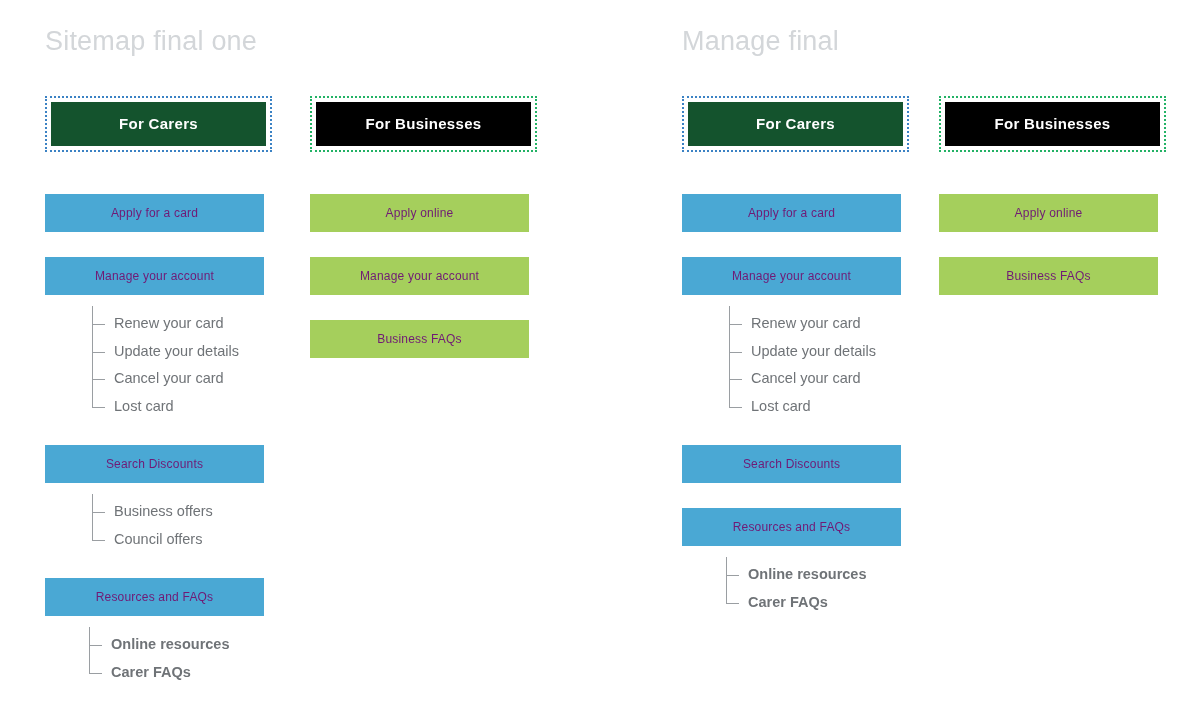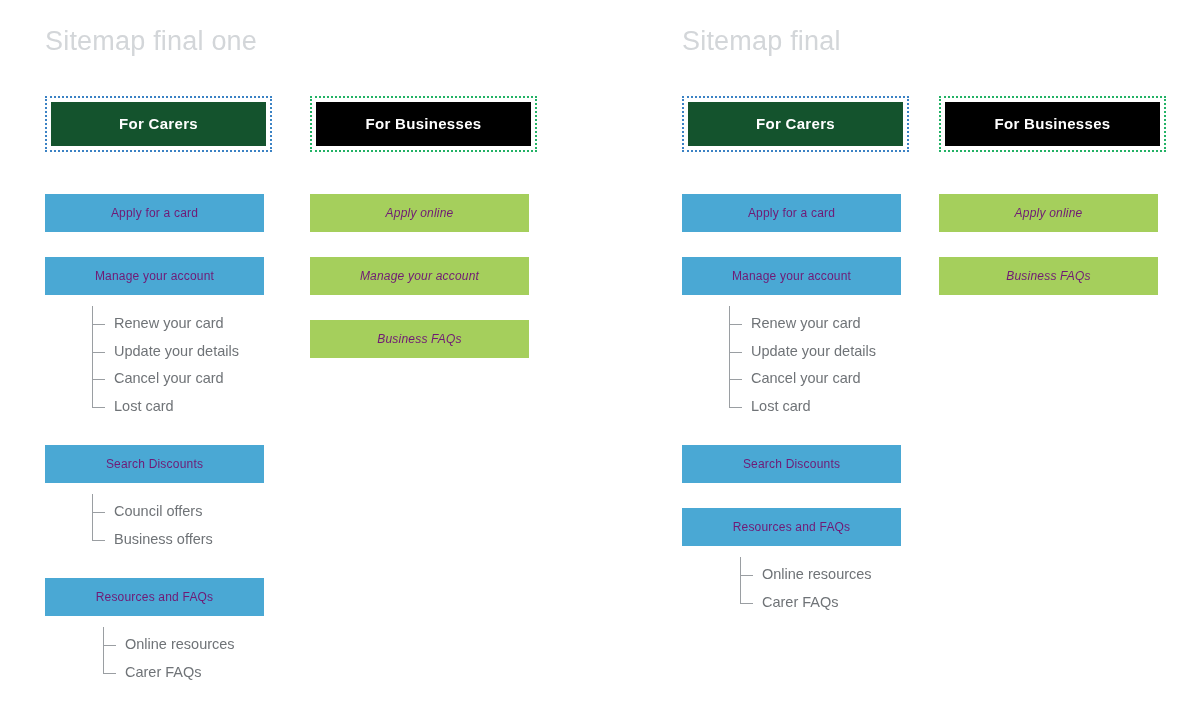--- a/index.html
+++ b/index.html
@@ -73,31 +73,31 @@
     width: 219px;
     height: 38px;
     line-height: 38px;
     text-align: center;
     color: #701a75;
     font-size: 12px;
     font-weight: 500;
     letter-spacing: 0.2px;
   }
   .node-box.lblue  { background: #4aa8d4; }
-  .node-box.lgreen { background: #a5cf5c; font-style: italic; }
+  .node-box.lgreen { background: #a5cf5c; }
 
   .group { margin-bottom: 25px; }
 
   
   .children {
     position: relative;
     padding-top: 15px;
   }
   .children.indent-1 { margin-left: 47px; }
-  .children.indent-2 { margin-left: 58px; }
+  .children.indent-2 { margin-left: 44px; font-weight: bold; }
 
   .child {
     position: relative;
     height: 27.5px;
     line-height: 27.5px;
     padding-left: 22px;
     font-size: 14.5px;
     color: #6f7377;
     white-space: nowrap;
   }
@@ -143,22 +143,22 @@
           <div class="children indent-1">
             <div class="child">Renew your card</div>
             <div class="child">Update your details</div>
             <div class="child">Cancel your card</div>
             <div class="child">Lost card</div>
           </div>
         </div>
         <div class="group">
           <div class="node-box lblue">Search Discounts</div>
           <div class="children indent-1">
+            <div class="child">Business offers</div>
             <div class="child">Council offers</div>
-            <div class="child">Business offers</div>
           </div>
         </div>
         <div class="group">
           <div class="node-box lblue">Resources and FAQs</div>
           <div class="children indent-2">
             <div class="child">Online resources</div>
             <div class="child">Carer FAQs</div>
           </div>
         </div>
       </div>
@@ -171,21 +171,21 @@
         </div>
         <div class="group">
           <div class="node-box lgreen">Manage your account</div>
         </div>
         <div class="group">
           <div class="node-box lgreen">Business FAQs</div>
         </div>
       </div>
     </div>
     <div class="panel right">
-      <div class="panel-title">Sitemap final</div>
+      <div class="panel-title">Manage final</div>
       <div class="column carers">
         <div class="root-wrap blue">
           <div class="root-box blue">For Carers</div>
         </div>
         <div class="group">
           <div class="node-box lblue">Apply for a card</div>
         </div>
         <div class="group">
           <div class="node-box lblue">Manage your account</div>
           <div class="children indent-1">

